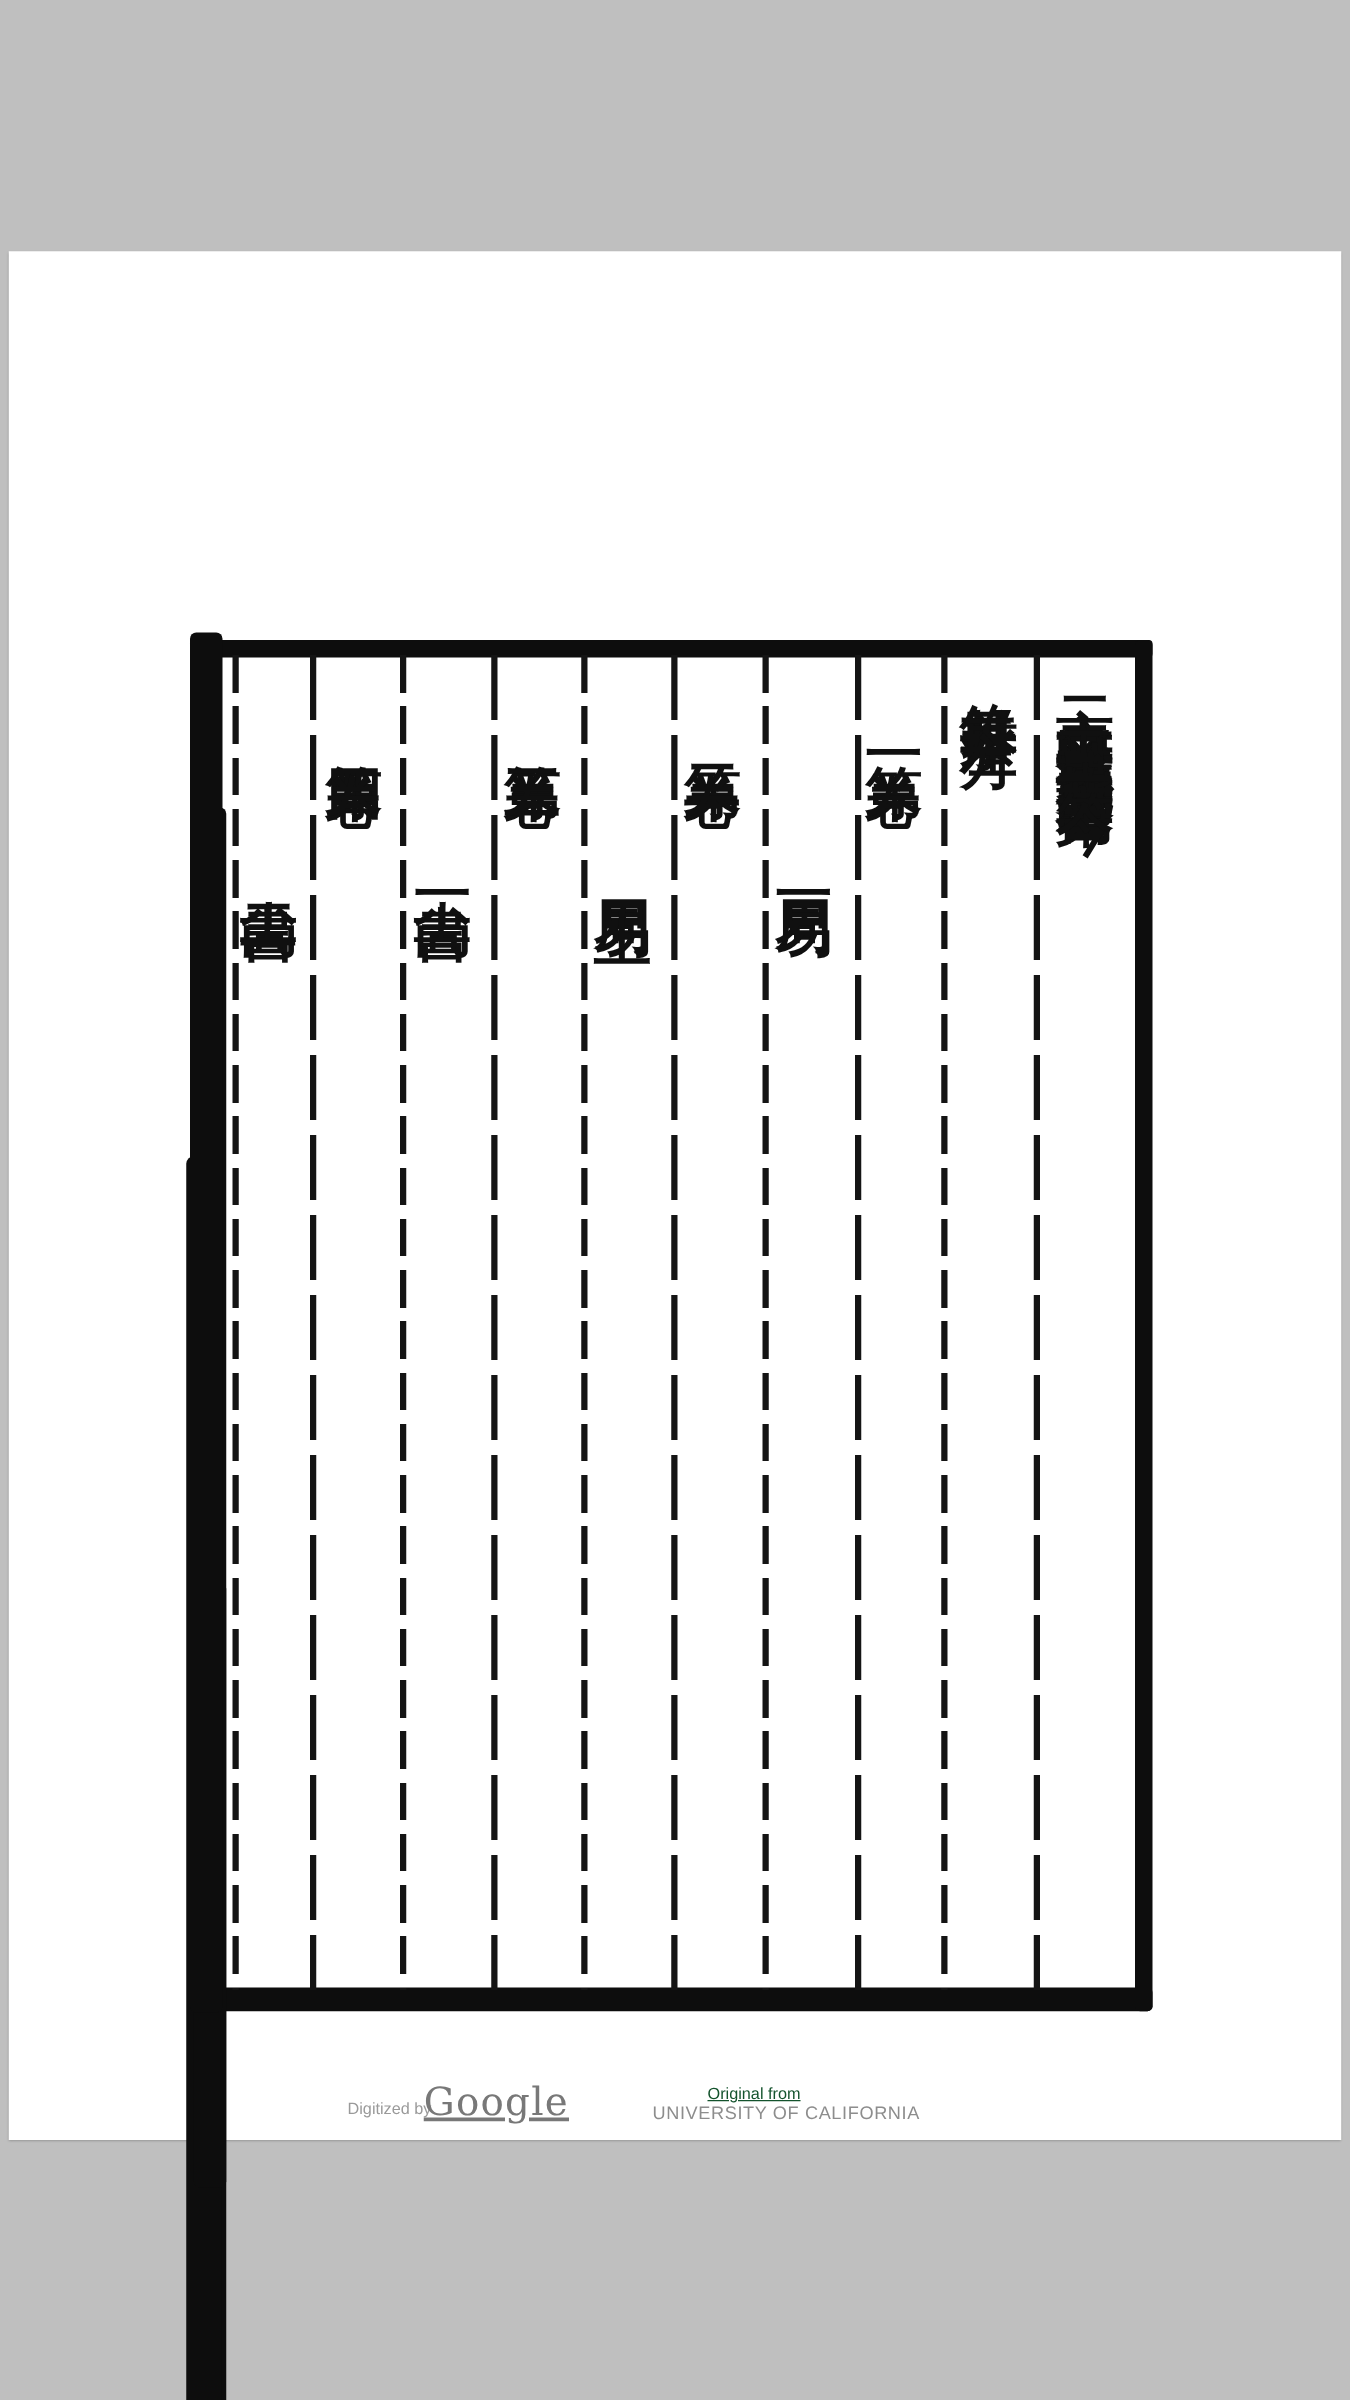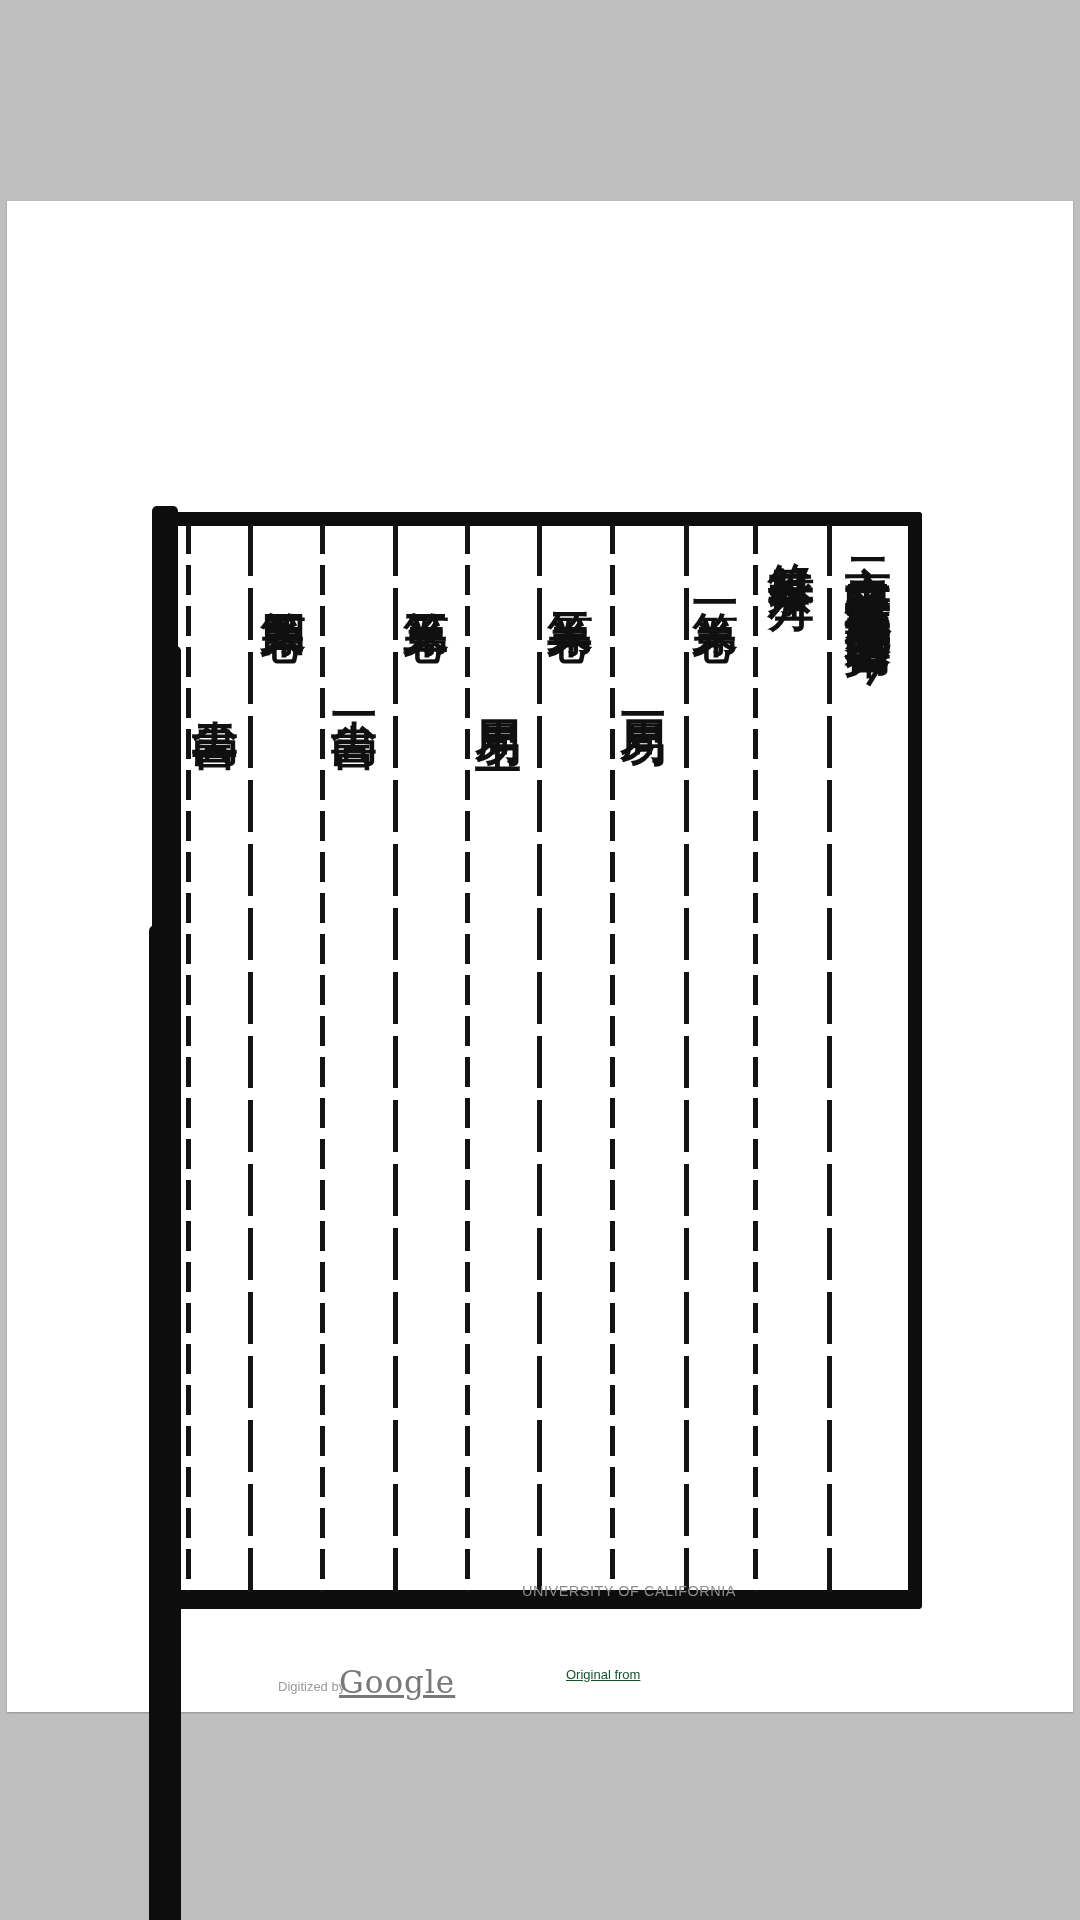--- a/index.html
+++ b/index.html
@@ -49,21 +49,21 @@
     white-space:nowrap;
   }
   
   .ft{position:absolute;color:#8f8f8f;}
   .ft-digitized{left:278px;top:1679px;font-size:13px;color:#9a9a9a;}
   .ft-google{
     left:339px;top:1664px;font-size:31px;color:#787878;
     font-family:"DejaVu Serif","Liberation Serif",serif;letter-spacing:1px;text-decoration:underline;
   }
   .ft-origfrom{left:566px;top:1667px;font-size:13px;color:#14532d;text-decoration:underline;}
-  .ft-univ{left:522px;top:1583px;font-size:14.5px;color:#8d8d8d;letter-spacing:.5px;}
+  .ft-univ{left:522px;top:1683px;font-size:14.5px;color:#8d8d8d;letter-spacing:.5px;}
 </style>
 </head>
 <body>
 
 <div class="screen">
 
   <div class="paper"></div>
 
   <div class="b b-top"></div>
   <div class="b b-bottom"></div>

